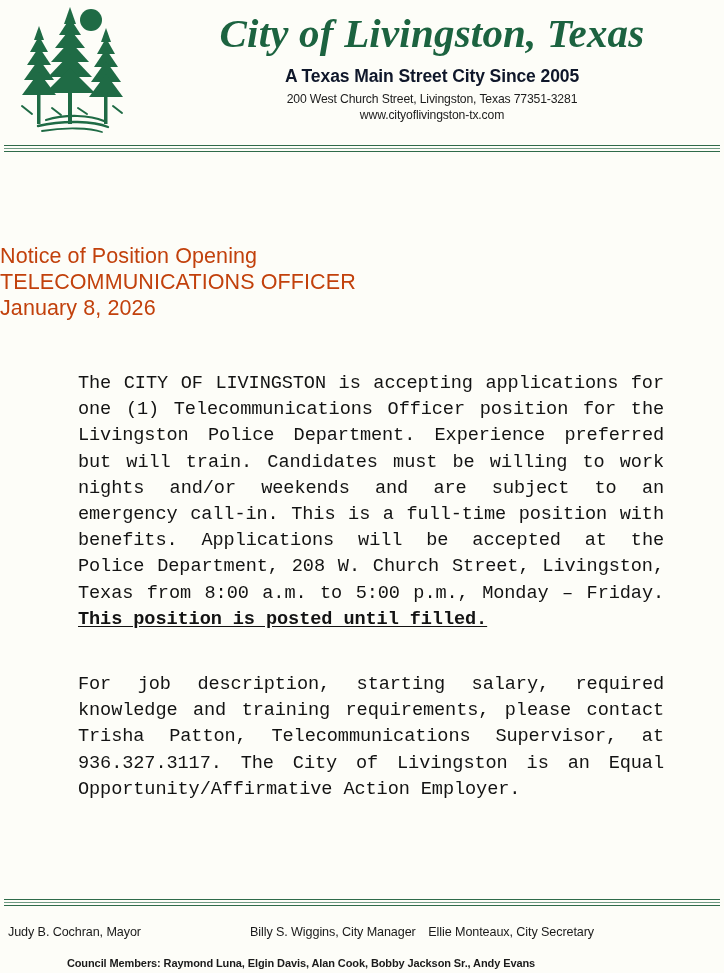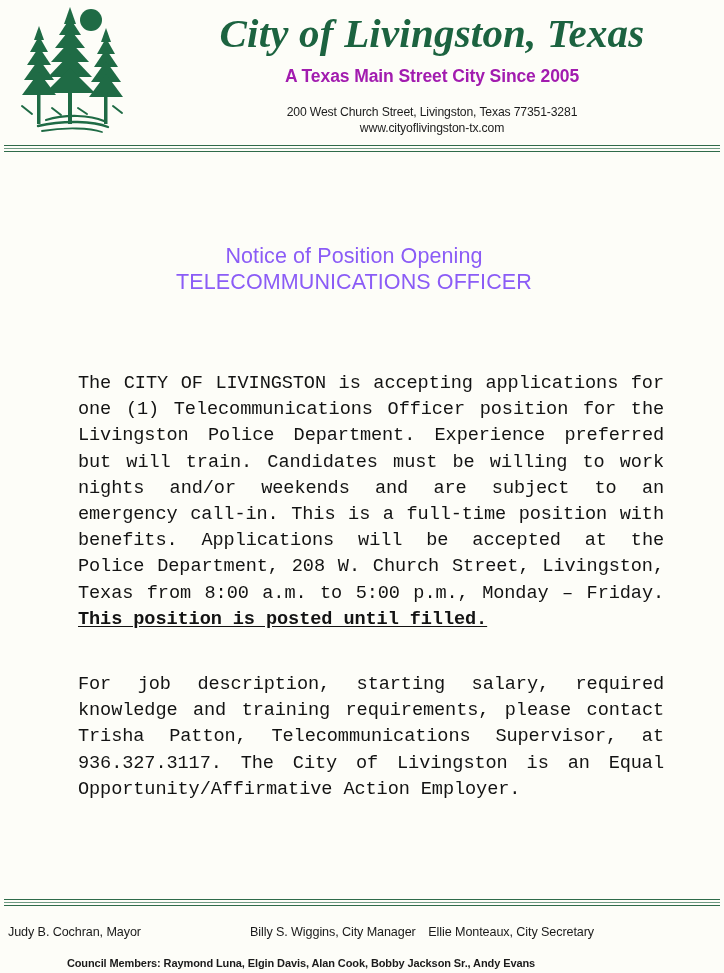--- a/index.html
+++ b/index.html
@@ -50,29 +50,29 @@
     color: #1c6340;
     letter-spacing: 0.2px;
     line-height: 1.25;
     margin-top: 8px;
     white-space: nowrap;
   }
   .tagline {
     font-family: "Liberation Sans", sans-serif;
     font-weight: bold;
     font-size: 17.5px;
-    color: #a21caf;
+    color: #0f172a;
     margin-top: 7px;
     letter-spacing: -0.1px;
   }
   .addr {
     font-size: 12.2px;
     color: #1c1c1c;
     line-height: 1.28;
-    margin-top: 18px;
+    margin-top: 5px;
     letter-spacing: -0.15px;
   }
   .addr .phone-row {
     display: inline-block;
   }
   .addr .fax-gap {
     display: inline-block;
     width: 44px;
   }
   .addr .web {
@@ -106,24 +106,23 @@
   .rule-bottom .r1 { top: 0px; }
   .rule-bottom .r2 { top: 3px; }
   .rule-bottom .r3 { top: 6px; }
 
   
   .notice-title {
     position: absolute;
     left: 0;
     top: 243px;
     width: 708px;
-    text-align: center;
     font-size: 21.5px;
     line-height: 26px;
-    color: #8b5cf6;
+    color: #c2410c;
     letter-spacing: 0.1px;
   }
   .notice-title .line {
     display: block;
   }
 
   
   .body-block {
     position: absolute;
     left: 78px;
@@ -244,20 +243,21 @@
 
   <div class="rule-group rule-top">
     <div class="r r1"></div>
     <div class="r thin r2"></div>
     <div class="r r3"></div>
   </div>
 
   <div class="notice-title">
     <span class="line">Notice of Position Opening</span>
     <span class="line">TELECOMMUNICATIONS OFFICER</span>
+    <span class="line">January 8, 2026</span>
   </div>
 
   <div class="body-block">
     <p class="para"><span>The CITY OF LIVINGSTON is accepting applications for one (1) Telecommunications Officer position for the Livingston Police Department.  Experience preferred but will train.  Candidates must be willing to work nights and/or weekends and are subject to an emergency call-in.  This is a full-time position with benefits.  Applications will be accepted at the Police Department, 208 W. Church Street, Livingston, Texas from 8:00 a.m. to 5:00 p.m., Monday – Friday.  </span><span class="emph">This position is posted until filled.</span></p>
     <p class="para">For job description, starting salary, required knowledge and training requirements, please contact Trisha Patton, Telecommunications Supervisor, at 936.327.3117. The City of Livingston is an Equal Opportunity/Affirmative Action Employer.</p>
   </div>
 
   <div class="rule-group rule-bottom">
     <div class="r r1"></div>
     <div class="r thin r2"></div>

